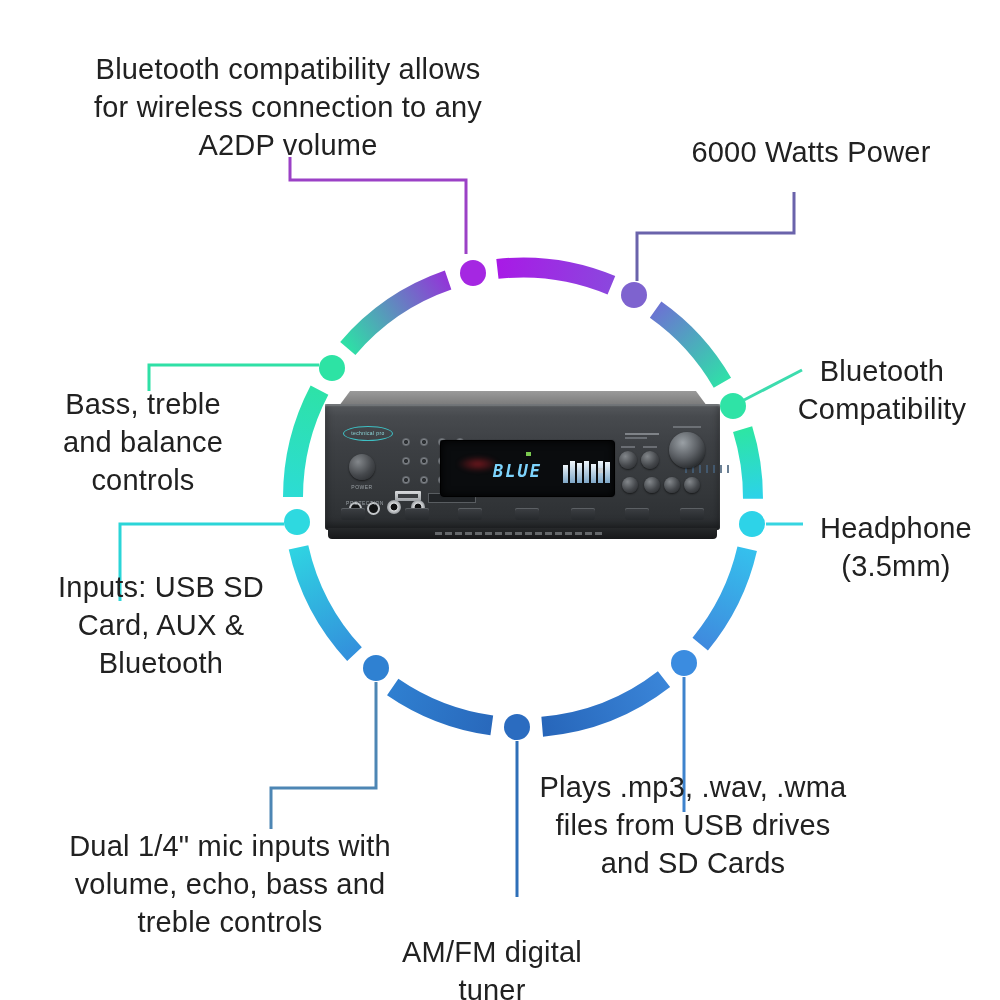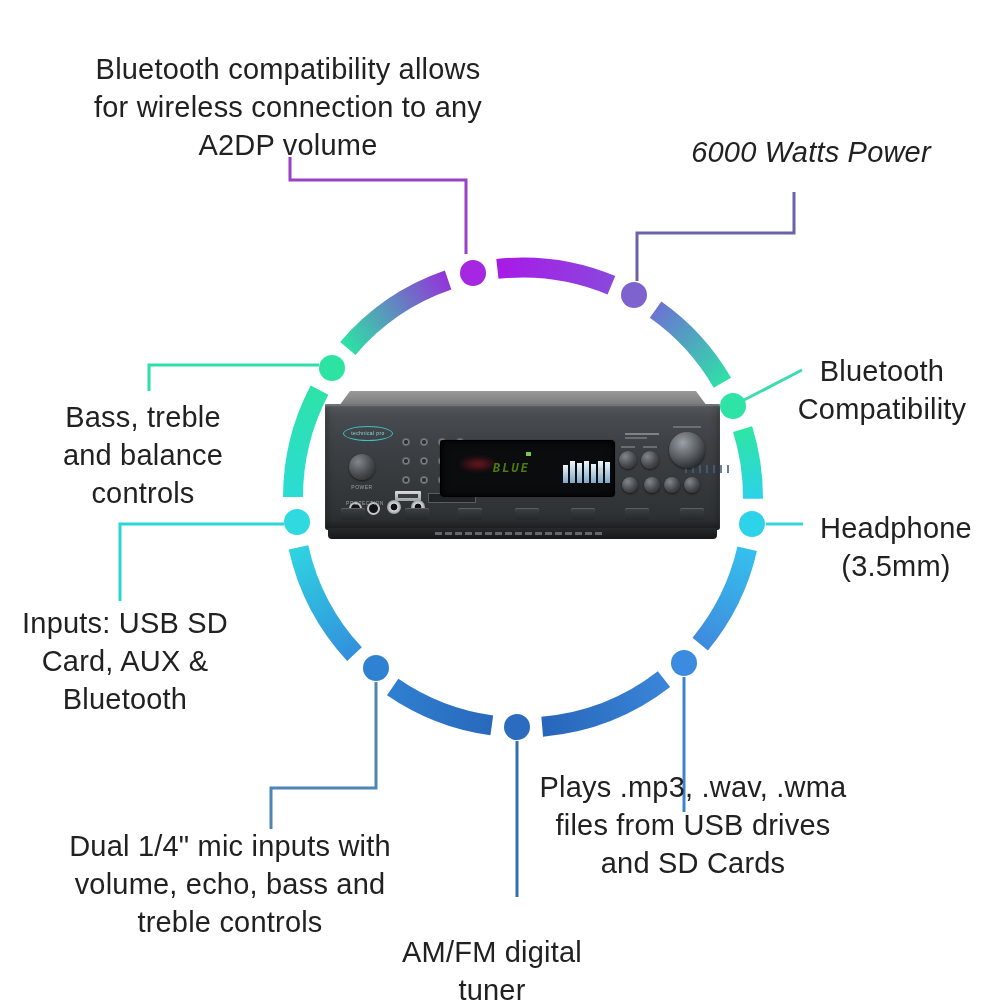--- a/index.html
+++ b/index.html
@@ -2,28 +2,28 @@
 <html><head>
 <meta charset="utf-8">
 <style>
   html,body{margin:0;padding:0;}
   body{width:1000px;height:1000px;position:relative;overflow:hidden;background:#ffffff;
        font-family:"Liberation Sans", sans-serif;}
   #ring{position:absolute;left:0;top:0;width:1000px;height:1000px;}
   .label{position:absolute;text-align:center;color:#212121;font-size:29px;line-height:38px;
          font-weight:500;white-space:pre-line;letter-spacing:0.2px;}
   .f1{left:58px;  top:50px;  width:460px;}
-  .f2{left:641px; top:133px; width:340px;font-style:italic;}
+  .f2{left:641px; top:133px; width:340px;}
   .f3{left:752px; top:352px; width:260px;}
   .f4{left:766px; top:509px; width:260px;}
   .f5{left:523px; top:768px; width:340px;}
   .f6{left:392px; top:899px; width:200px;margin-top:34px;}
   .f7{left:30px;  top:827px; width:400px;}
-  .f8{left:0px;   top:604px; width:250px;}
-  .f9{left:18px;  top:398px; width:250px;}
+  .f8{left:0px;   top:568px; width:250px;padding-left:36px;}
+  .f9{left:18px;  top:385px; width:250px;}
 
   
   .amp{position:absolute;left:325px;top:390px;width:395px;height:152px;}
   .amp *{position:absolute;}
   .amp-top{left:14px;top:1px;width:368px;height:15px;background:linear-gradient(180deg,#9a9a9a,#787878);
            clip-path:polygon(3% 0,97% 0,100% 100%,0 100%);}
   .amp-body{left:0;top:14px;width:395px;height:126px;border-radius:3px;
             background:linear-gradient(180deg,#56595d 0%,#474a4e 10%,#3d4044 32%,#34373a 70%,#2b2e31 100%);
             box-shadow:inset 0 2px 2px rgba(255,255,255,.18), inset 0 -5px 8px rgba(0,0,0,.45);}
   .amp-body::before{content:'';position:absolute;left:0;top:0;right:0;height:2px;background:#73777b;opacity:.7;}
@@ -46,22 +46,22 @@
   .amp-sd{left:103px;top:103px;width:46px;height:8px;background:#212427;border:1px solid #595d61;}
   .jack-s{width:9px;height:9px;border-radius:50%;background:#121314;border:2px solid #c3c6c9;}
   .jack-b{width:14px;height:14px;border-radius:50%;background:radial-gradient(circle,#101112 30%,#d7d9db 38%,#8e9296 75%);}
   .amp-key{width:24px;height:12px;top:118px;border-radius:2px;
            background:linear-gradient(180deg,#3c3f43,#26292c);box-shadow:inset 0 1px 0 #5c6064;}
   .amp-display{left:115px;top:50px;width:173px;height:55px;background:#0a0c0e;border-radius:4px;
                border:1px solid #000;box-shadow:inset 0 0 8px #000, 0 0 1px #141619;}
   .amp-display .redglow{left:16px;top:15px;width:42px;height:16px;
         background:radial-gradient(ellipse,rgba(205,35,45,.55),rgba(205,35,45,0) 70%);filter:blur(2px);}
   .amp-display .greendot{left:85px;top:11px;width:5px;height:4px;background:#7ac94f;}
-  .disp-text{left:52px;top:20px;width:70px;color:#4d7c0f;font-family:"DejaVu Sans Mono",monospace;
-             font-weight:bold;font-style:italic;font-size:12px;letter-spacing:2px;}
+  .disp-text{left:52px;top:20px;width:70px;color:#7dd3fc;font-family:"DejaVu Sans Mono",monospace;
+             font-weight:bold;font-style:italic;font-size:17px;letter-spacing:2px;}
   .bars{left:122px;top:16px;width:48px;height:26px;display:flex;align-items:flex-end;gap:2px;}
   .bars i{position:static;width:5px;background:linear-gradient(180deg,#eef5fa,#7fa8c8);}
   .bars::before{content:'';position:absolute;left:122px;top:8px;width:46px;height:8px;
         background:repeating-linear-gradient(90deg,#46607a 0 2px,transparent 2px 7px);opacity:.8;}
   .whitesq{left:157px;top:27px;width:5px;height:5px;background:#c9ced2;}
   .amp-model{left:300px;top:43px;width:34px;height:2px;background:#8e9499;opacity:.8;}
   .amp-model2{left:300px;top:47px;width:22px;height:2px;background:#7d8287;opacity:.7;}
   .amp-vol{left:344px;top:42px;width:36px;height:36px;
            background:radial-gradient(circle at 38% 30%,#9aa0a5,#5c6065 45%,#2a2d30 78%);}
   .amp-fineprint{left:110px;top:142px;width:170px;height:3px;opacity:.55;

